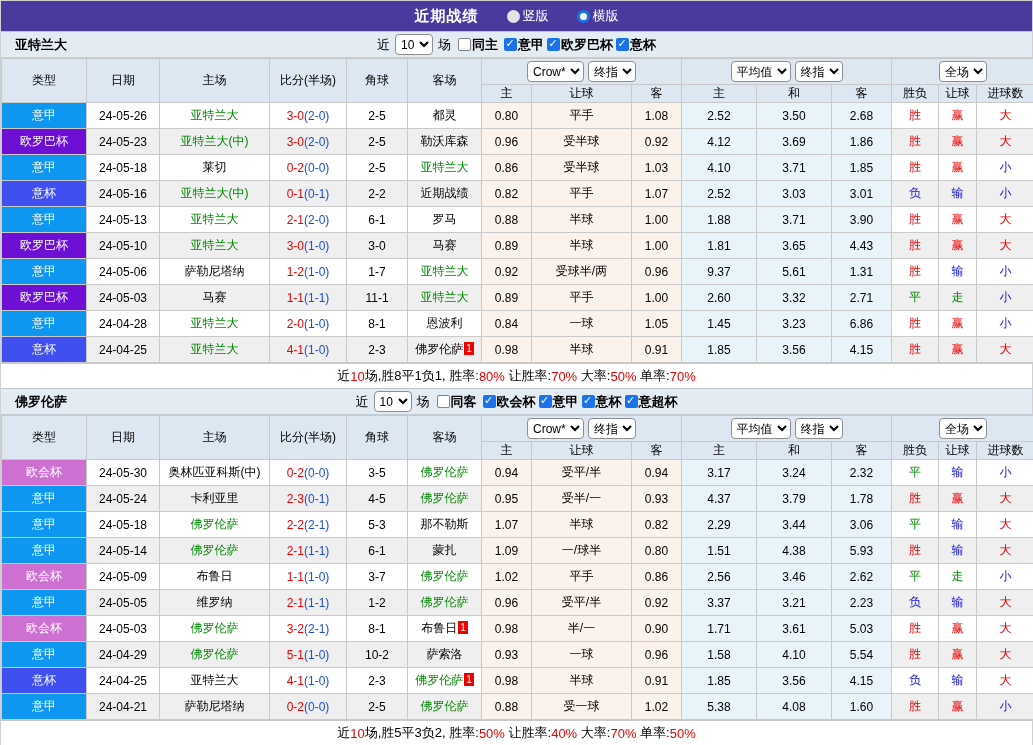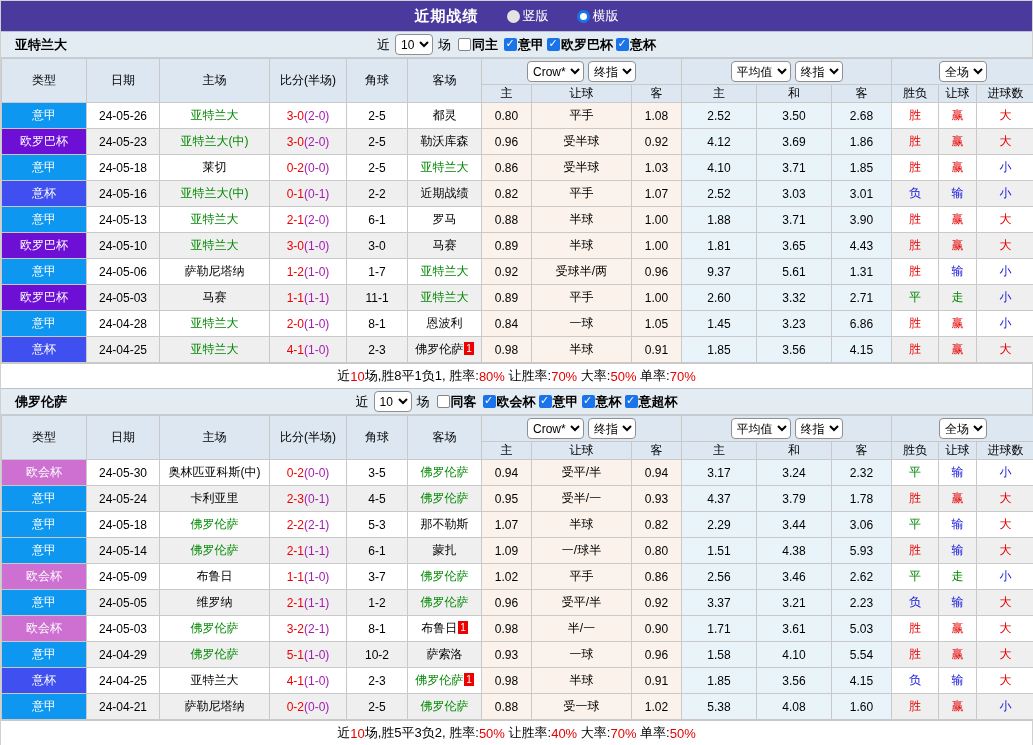--- a/index.html
+++ b/index.html
@@ -36,21 +36,21 @@
   tr.h1 th { height:26px; }
   tr.h2 th { height:18px; }
   .selcell select { margin:0 2px; }
   tbody tr.alt td { background:#efefef; }
   tbody td { background:#fff; }
   tbody td.asian { background:#fbf3eb !important; }
   tbody td.euro { background:#e9f4fa !important; }
   td.lg { color:#fff; }
   td.green { color:#008800; }
   .score { color:#ee0000; }
-  .half { color:#a21caf; }
+  .half { color:#1d4ed8; }
   .r { color:#e60000; }
   .b { color:#1212dd; }
   .g { color:#008800; }
   .k { color:#000; }
   .badge { display:inline-block; background:#ee0000; color:#fff; font-size:10px; line-height:13px; padding:0 2px; margin-left:1px; vertical-align:1px; }
   .summary { border-top:1px solid #c9c9c9; height:25px; display:flex; align-items:center; justify-content:center; font-size:13px; }
 </style>
 </head>
 <body>
 

